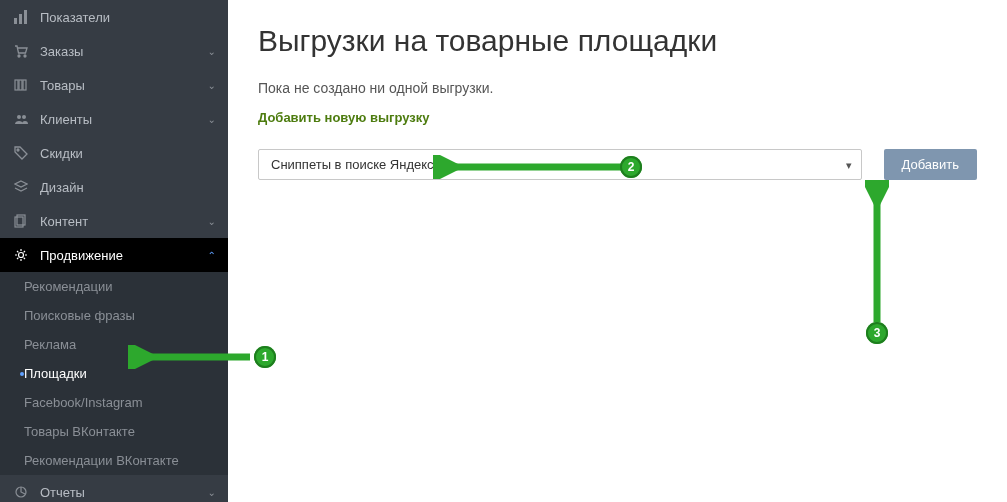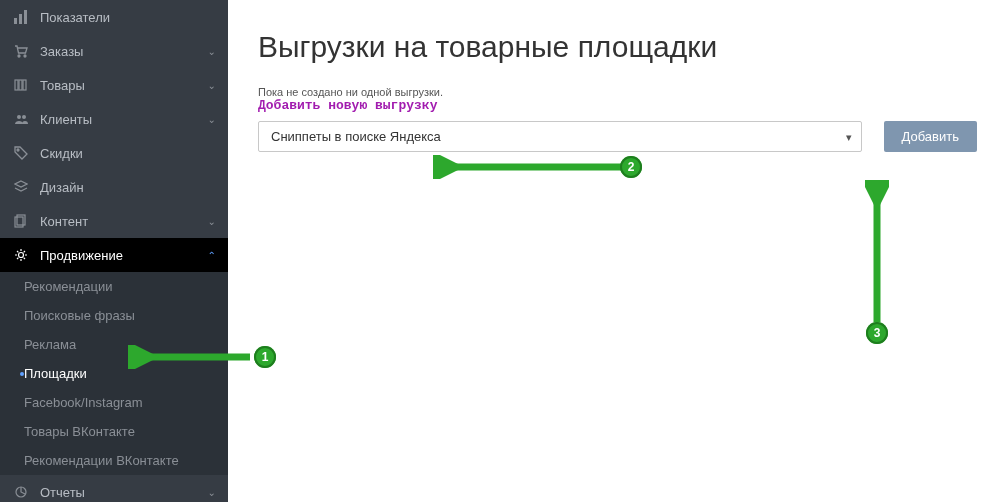--- a/index.html
+++ b/index.html
@@ -11,23 +11,23 @@
 .sidebar-item .label { flex: 1; }
 .sidebar-item .chevron { color: #8a8f96; font-size: 10px; }
 .sidebar-item.active { background: #000000; color: #fff; }
 .sidebar-item.active .icon { color: #fff; }
 .sidebar-item.active .chevron { color: #5fa0ff; }
 .sidebar-sub { background: #2b3138; }
 .sidebar-sub .sidebar-subitem { display: flex; align-items: center; padding: 7px 12px 7px 24px; cursor: pointer; color: #8a8f96; position: relative; }
 .sidebar-sub .sidebar-subitem.selected { color: #fff; }
 .sidebar-sub .sidebar-subitem.selected::before { content: ""; position: absolute; left: 20px; top: 50%; transform: translateY(-50%); width: 4px; height: 4px; border-radius: 50%; background: #5fa0ff; }
 .main { flex: 1; padding: 24px 30px; background: #fff; position: relative; }
-.page-title { font-size: 30px; font-weight: 400; color: #333; margin-bottom: 22px; margin-top: 6px; }
-.empty-msg { font-size: 11px; color: #555; margin-bottom: 0; }
-.form-label { font-size: 13px; font-weight: bold; color: #a21caf; margin-bottom: 8px; font-family: Liberation Mono, monospace; }
+.page-title { font-size: 30px; font-weight: 400; color: #333; margin-bottom: 22px; }
+.empty-msg { font-size: 14px; color: #555; margin-bottom: 14px; }
+.form-label { font-size: 13px; font-weight: bold; color: #4d7c0f; margin-bottom: 24px; }
 .form-row { display: flex; align-items: stretch; gap: 14px; }
 .select-wrap { flex: 1; position: relative; }
 .select { width: 100%; border: 1px solid #c8c8c8; border-radius: 2px; padding: 7px 28px 7px 12px; font-size: 13px; color: #333; background: #fff; appearance: none; cursor: pointer; }
 .select-wrap::after { content: "▾"; position: absolute; right: 10px; top: 50%; transform: translateY(-50%); color: #555; font-size: 11px; pointer-events: none; }
 .add-btn { background: #7f96af; color: #fff; border: none; border-radius: 2px; padding: 0 18px; font-size: 13px; cursor: pointer; margin-left: 8px; }
 .callout-badge { width: 22px; height: 22px; border-radius: 50%; background: #2da82d; color: #fff; font-size: 12px; font-weight: bold; display: inline-flex; align-items: center; justify-content: center; position: absolute; box-shadow: 0 0 0 2px #1e7e1e inset; }
 .callout-arrow { position: absolute; pointer-events: none; }
 </style>
 </head>
 <body>

